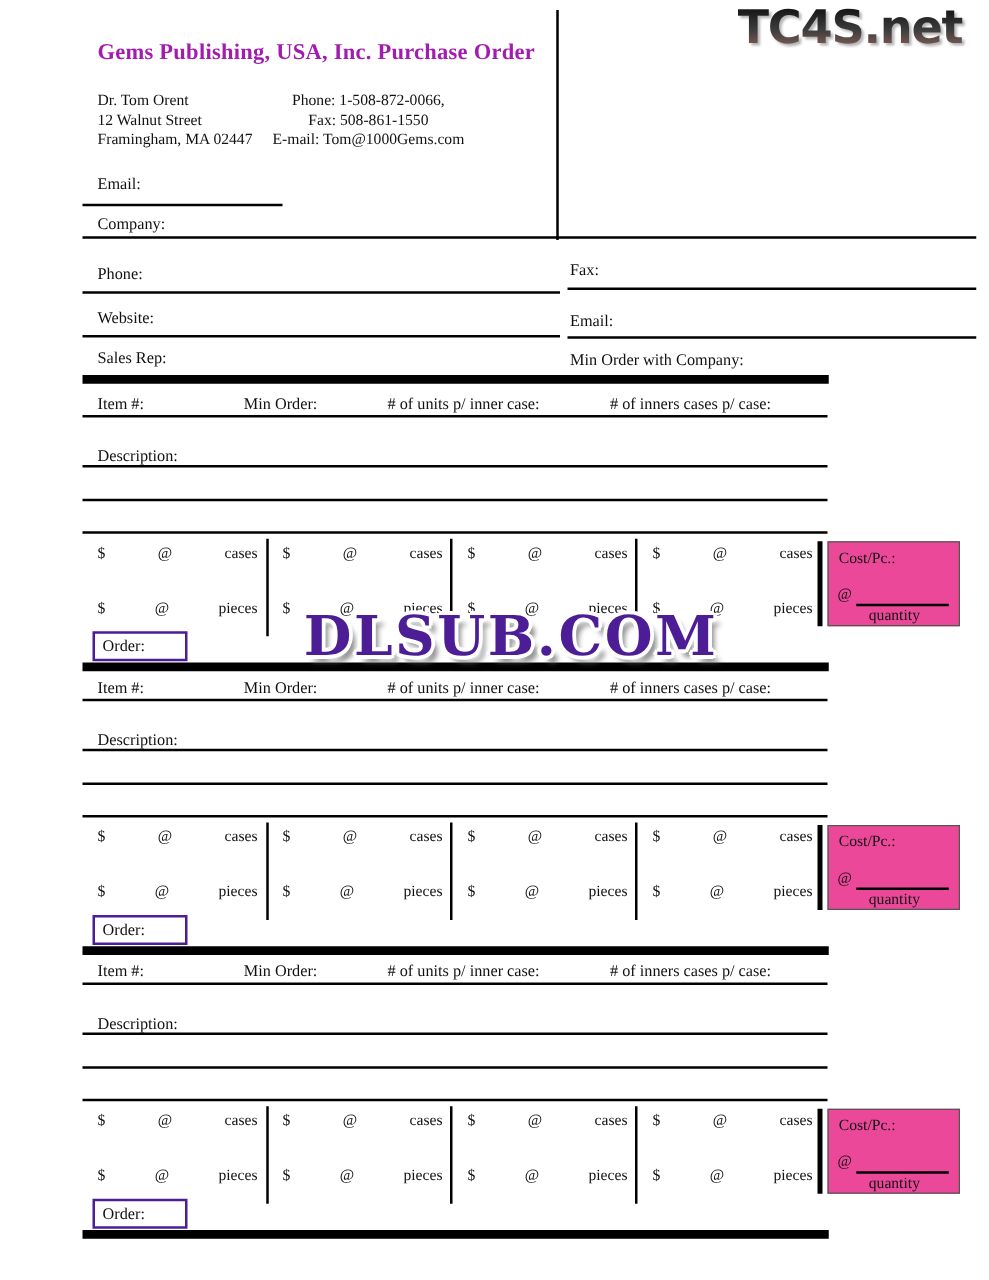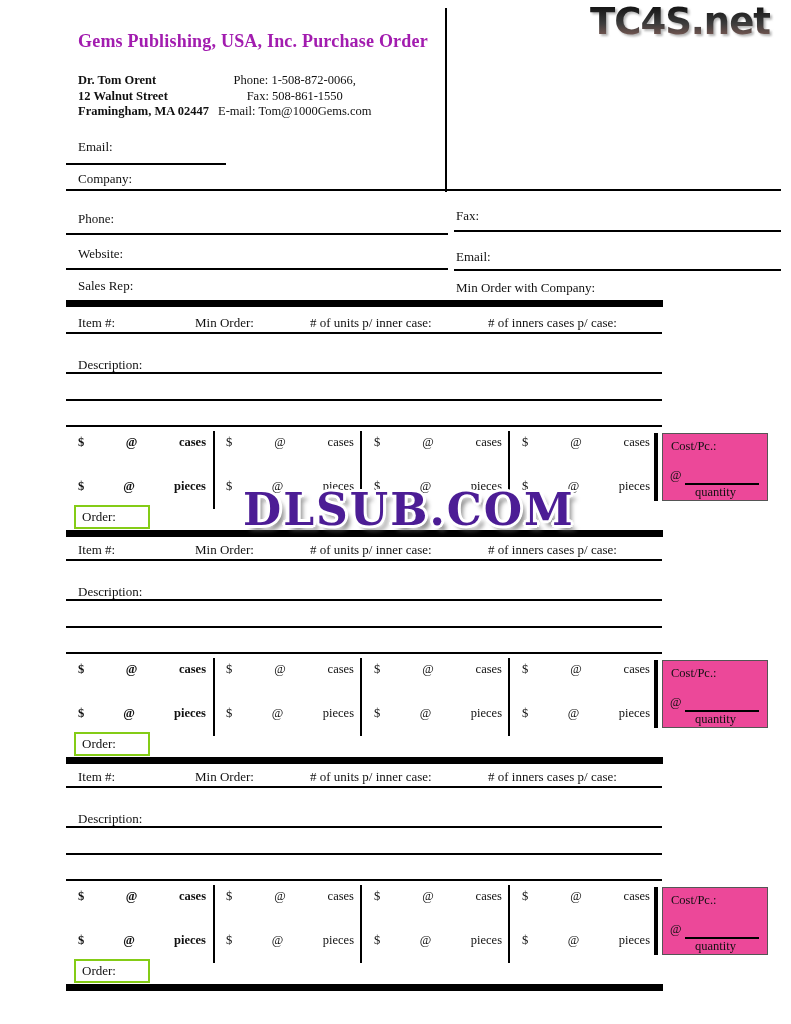--- a/index.html
+++ b/index.html
@@ -45,32 +45,32 @@
   .item-section .il-units  { left:310px; top:8px; }
   .item-section .il-inners { left:488px; top:8px; }
   .item-section .hdr-line  { left:66px; top:25px; width:596px; height:2px; background:#000; position:absolute; }
   .item-section .il-desc   { left:78px; top:50px; }
   .item-section .dline1 { left:66px; top:65px;  width:596px; }
   .item-section .dline2 { left:66px; top:92px;  width:596px; }
   .item-section .dline3 { left:66px; top:118px; width:596px; }
 
   .cell { position:absolute; width:128px; display:flex; justify-content:space-between; font-size:12.5px; }
   .r1 { top:128px; } .r2 { top:172px; }
-  .c1 { left:78px;font-weight:bold; } .c2 { left:226px;text-align:center; } .c3 { left:374px; } .c4 { left:522px; }
+  .c1 { left:78px; } .c2 { left:226px;text-align:center; } .c3 { left:374px; } .c4 { left:522px; }
   .vsep { position:absolute; top:124px; height:78px; width:2px; background:#000; }
   .vs1 { left:213px; } .vs2 { left:360px; } .vs3 { left:508px; }
   .vsep-cost { position:absolute; left:654px; top:126px; width:4px; height:68px; background:#000; }
 
   .cost-box { position:absolute; left:662px; top:126px; width:106px; height:68px; border:1px solid #555; background:#ec4899; }
   .cost-box .cp-lbl { position:absolute; left:8px; top:5px; font-size:12.5px; }
   .cost-box .cp-at  { position:absolute; left:7px; top:34px; font-size:12.5px; }
   .cost-box .cp-ul  { position:absolute; left:22px; top:49px; width:74px; height:2px; background:#000; }
   .cost-box .cp-qty { position:absolute; left:32px; top:51px; font-size:12.5px; }
 
-  .order-box { position:absolute; left:74px; top:198px; width:76px; height:24px; border:2px solid #84cc16; background:#fff; }
+  .order-box { position:absolute; left:74px; top:198px; width:76px; height:24px; border:2px solid #4c1d95; background:#fff; }
   .order-box span { position:absolute; left:6px; top:2px; font-size:13px; }
   .sec-bar { position:absolute; left:66px; top:223px; width:597px; height:7px; background:#000; }
 </style>
 </head>
 <body>
 
 <div class="page">
 
   <div class="abs wm-tc4s">TC4S.net</div>
 

